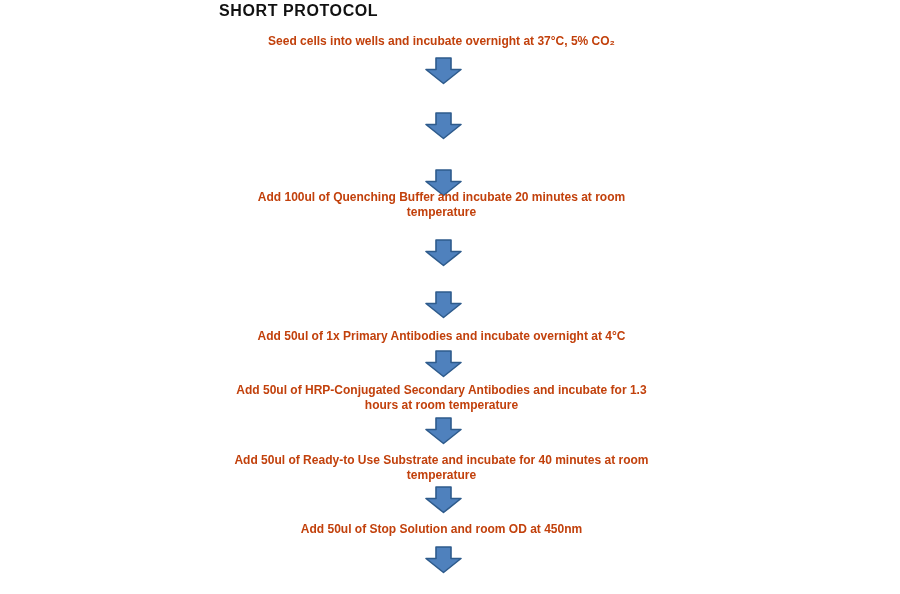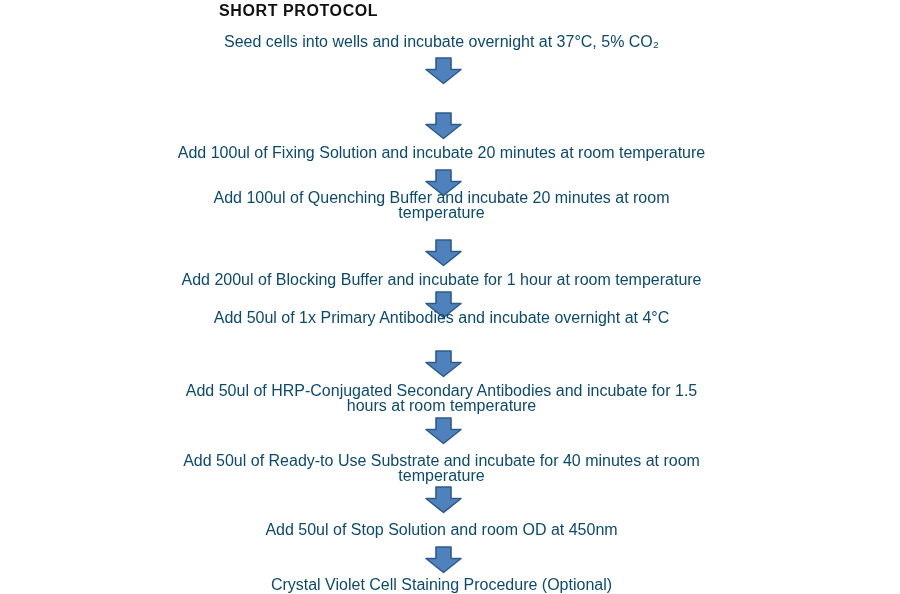--- a/index.html
+++ b/index.html
@@ -23,41 +23,41 @@
     font-weight: bold;
     letter-spacing: 0.6px;
     color: #111111;
     white-space: nowrap;
   }
   .step {
     position: absolute;
     left: 161px;
     width: 561px;
     text-align: center;
-    font-size: 16px;
+    font-size: 12px;
     line-height: 15px;
-    font-weight: normal;
-    color: #0c4a6e;
+    font-weight: bold;
+    color: #c2410c;
     white-space: pre-line;
   }
   .arrow {
     position: absolute;
     left: 424px;
     width: 39px;
     height: 28px;
   }
   .arrow svg { display: block; width: 39px; height: 28px; }
 
   
   .s1  { top: 34px; }  .a1 { top: 57px; }
   .s2  { top: 90px; }  .a2 { top: 112px; }
   .s3  { top: 145px; } .a3 { top: 169px; }
   .s4  { top: 190px; } .a4 { top: 239px; }
   .s5  { top: 272px; } .a5 { top: 291px; }
-  .s6  { top: 310px; } .a6 { top: 350px; }
+  .s6  { top: 329px; } .a6 { top: 350px; }
   .s7  { top: 383px; } .a7 { top: 417px; }
   .s8  { top: 453px; } .a8 { top: 486px; }
   .s9  { top: 522px; } .a9 { top: 546px; }
   .s10 { top: 577px; }
 </style>
 </head>
 <body>
 
 <div class="canvas">
 
@@ -71,54 +71,52 @@
       </svg>
   </div>
 
 
   <div class="arrow a2">
     <svg viewBox="0 0 39 28" aria-hidden="true">
         <path d="M12 1 H27 V12.5 H37 L19.5 26.5 L2 12.5 H12 Z" stroke-width="1.6" stroke-linejoin="round" fill="#4f81bd" stroke="#2e5b8c"></path>
       </svg>
   </div>
 
-  <div class="step s3">Add 100ul of Fixing Solution and incubate 20 minutes at room temperature</div>
 
   <div class="arrow a3">
     <svg viewBox="0 0 39 28" aria-hidden="true">
         <path d="M12 1 H27 V12.5 H37 L19.5 26.5 L2 12.5 H12 Z" stroke-width="1.6" stroke-linejoin="round" fill="#4f81bd" stroke="#2e5b8c"></path>
       </svg>
   </div>
 
   <div class="step s4">Add 100ul of Quenching Buffer and incubate 20 minutes at room
 temperature</div>
 
   <div class="arrow a4">
     <svg viewBox="0 0 39 28" aria-hidden="true">
         <path d="M12 1 H27 V12.5 H37 L19.5 26.5 L2 12.5 H12 Z" stroke-width="1.6" stroke-linejoin="round" fill="#4f81bd" stroke="#2e5b8c"></path>
       </svg>
   </div>
 
-  <div class="step s5">Add 200ul of Blocking Buffer and incubate for 1 hour at room temperature</div>
 
   <div class="arrow a5">
     <svg viewBox="0 0 39 28" aria-hidden="true">
         <path d="M12 1 H27 V12.5 H37 L19.5 26.5 L2 12.5 H12 Z" stroke-width="1.6" stroke-linejoin="round" fill="#4f81bd" stroke="#2e5b8c"></path>
       </svg>
   </div>
 
   <div class="step s6">Add 50ul of 1x Primary Antibodies and incubate overnight at 4°C</div>
 
   <div class="arrow a6">
     <svg viewBox="0 0 39 28" aria-hidden="true">
         <path d="M12 1 H27 V12.5 H37 L19.5 26.5 L2 12.5 H12 Z" stroke-width="1.6" stroke-linejoin="round" fill="#4f81bd" stroke="#2e5b8c"></path>
       </svg>
   </div>
 
-  <div class="step s7">Add 50ul of HRP-Conjugated Secondary Antibodies and incubate for 1.5
+  <div class="step s7">Add 50ul of HRP-Conjugated Secondary Antibodies and incubate for 1.3
 hours at room temperature</div>
 
   <div class="arrow a7">
     <svg viewBox="0 0 39 28" aria-hidden="true">
         <path d="M12 1 H27 V12.5 H37 L19.5 26.5 L2 12.5 H12 Z" stroke-width="1.6" stroke-linejoin="round" fill="#4f81bd" stroke="#2e5b8c"></path>
       </svg>
   </div>
 
   <div class="step s8">Add 50ul of Ready-to Use Substrate and incubate for 40 minutes at room
 temperature</div>
@@ -130,15 +128,14 @@
   </div>
 
   <div class="step s9">Add 50ul of Stop Solution and room OD at 450nm</div>
 
   <div class="arrow a9">
     <svg viewBox="0 0 39 28" aria-hidden="true">
         <path d="M12 1 H27 V12.5 H37 L19.5 26.5 L2 12.5 H12 Z" stroke-width="1.6" stroke-linejoin="round" fill="#4f81bd" stroke="#2e5b8c"></path>
       </svg>
   </div>
 
-  <div class="step s10">Crystal Violet Cell Staining Procedure (Optional)</div>
 
 </div>
 
 </body></html>

